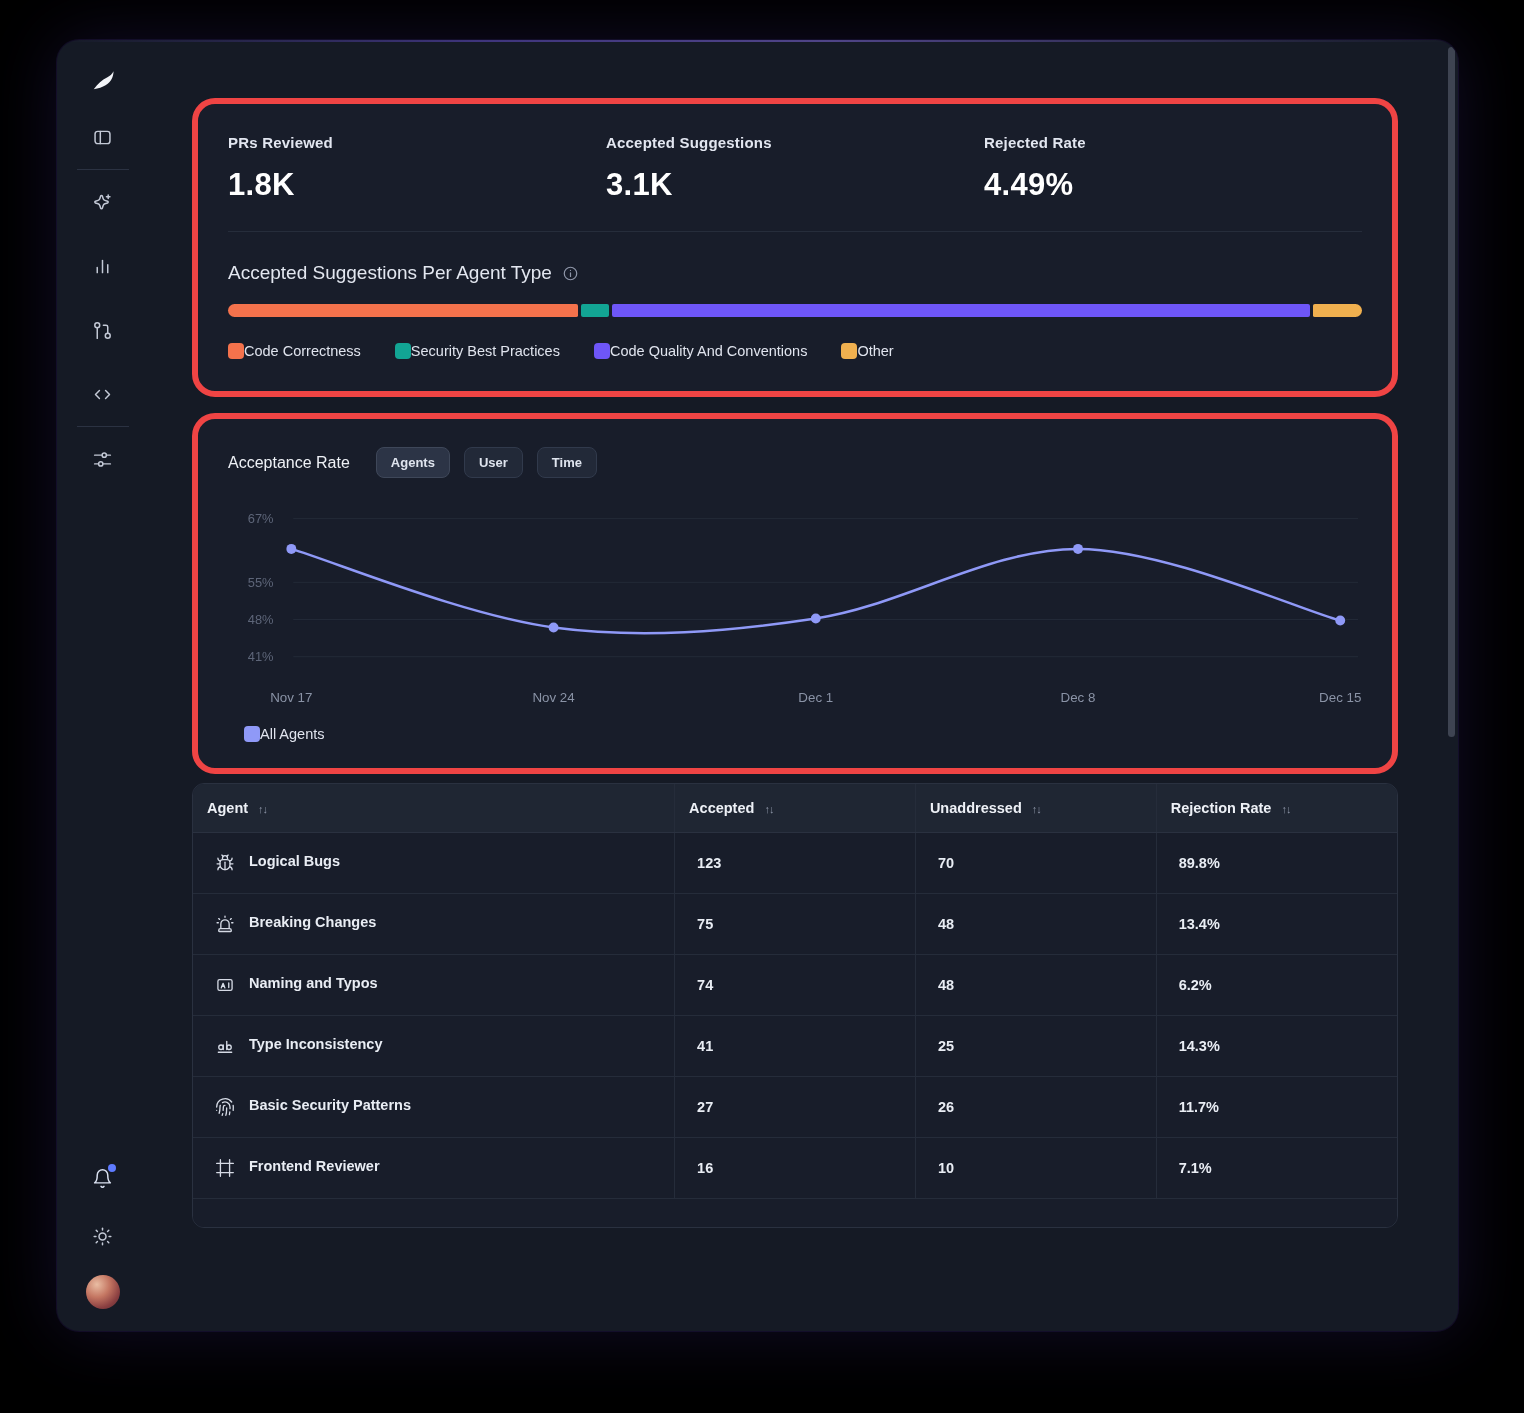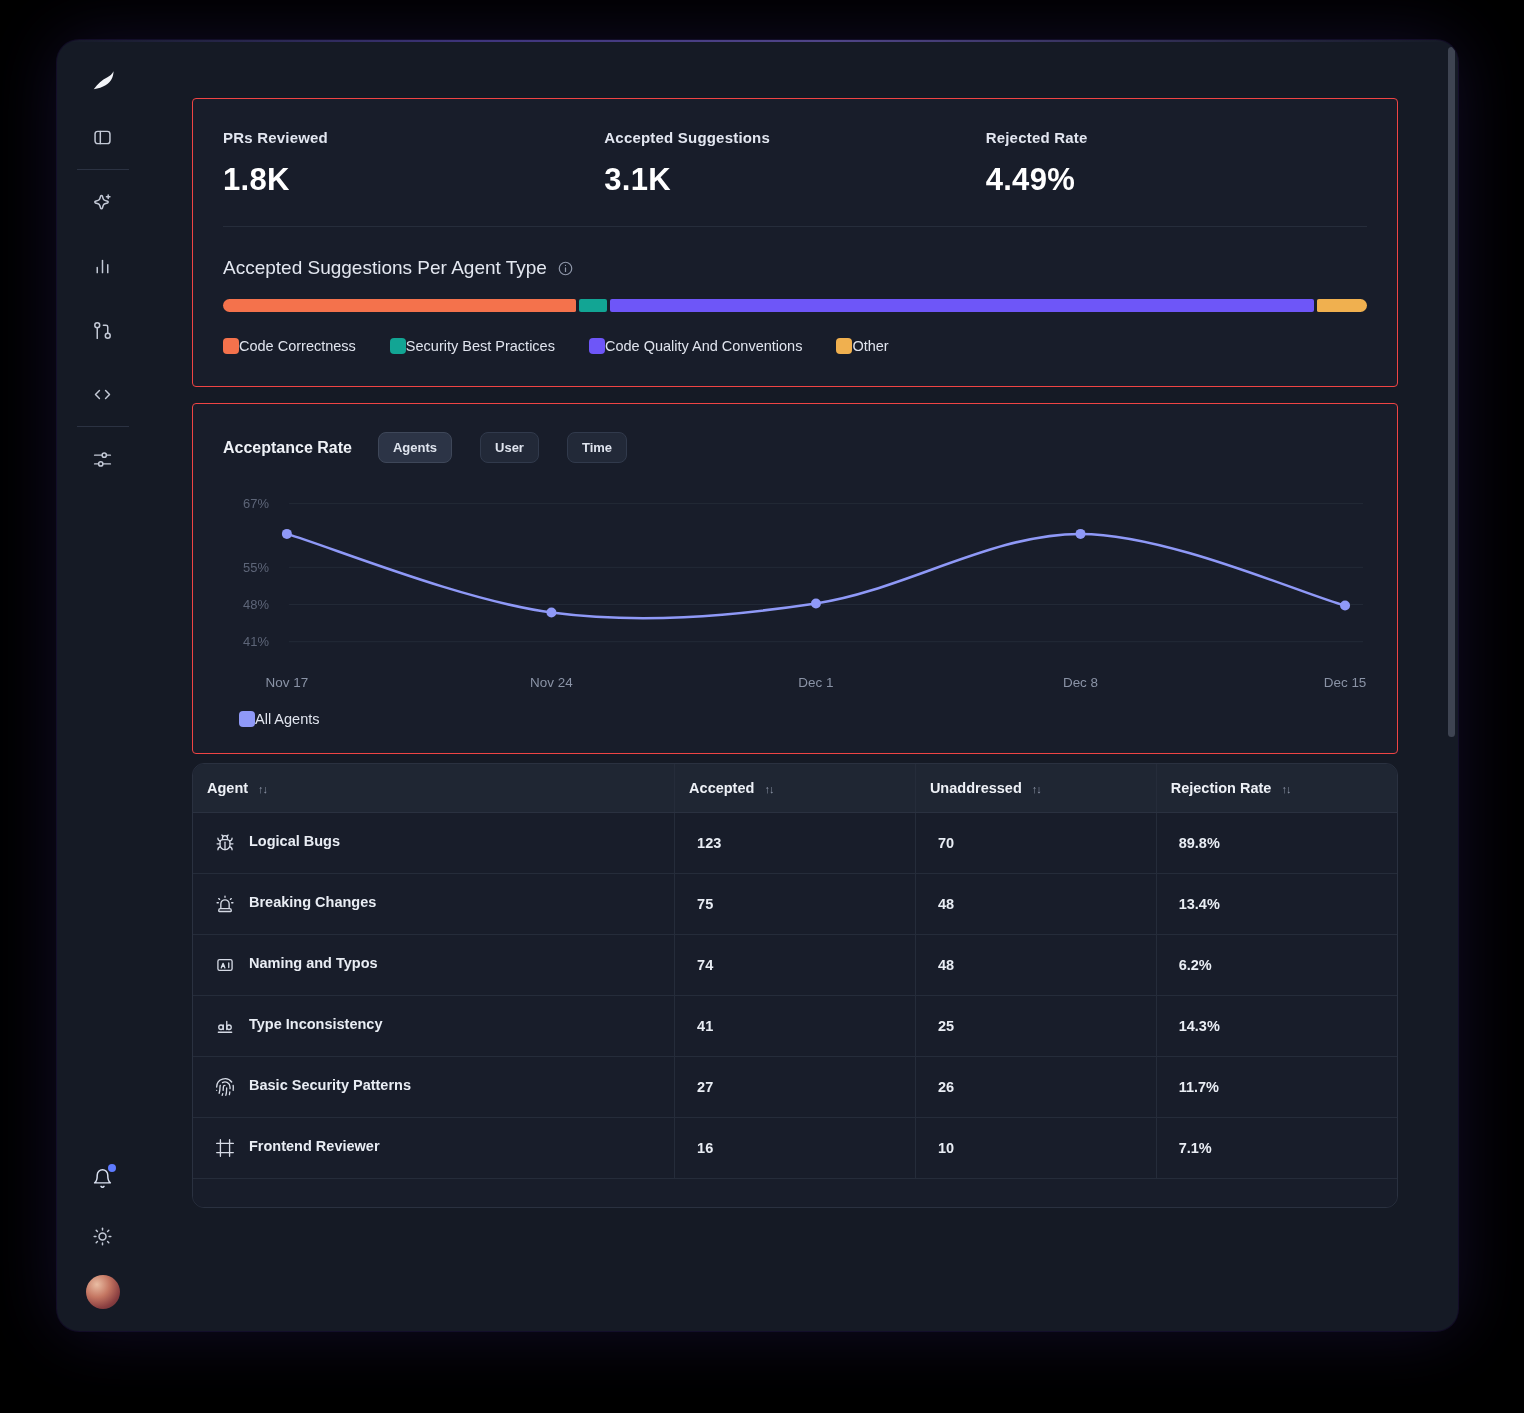--- a/index.html
+++ b/index.html
@@ -30,21 +30,21 @@
   .side-group { display:flex; flex-direction:column; gap:26px; }
   .side-bottom { margin-top:auto; display:flex; flex-direction:column; align-items:center; gap:20px; }
   .badge-dot { position:absolute; top:5px; right:6px; width:8px; height:8px; border-radius:50%; background:#5e7bff; }
   .avatar {
     width:34px; height:34px; border-radius:50%; cursor:pointer; border:none;
     background:radial-gradient(circle at 32% 28%, #e9bda3 0%, #c47662 38%, #8a3f41 70%, #54282f 100%);
   }
 
   
   .main { flex:1; padding:58px 60px 0 44px; overflow:hidden; }
-  .card { background:#181d2a; border:1px solid #ef4444; border-radius:4px; }
+  .card { background:#181d2a; border:6px solid #ef4444; border-radius:23px; }
 
   
   .stats-card { padding:30px 30px 32px; margin-bottom:16px; }
   .stats-grid { display:grid; grid-template-columns:1fr 1fr 1fr; }
   .stat-label { font-size:15px; font-weight:700; color:#e2e6f0; margin-bottom:16px; letter-spacing:.2px; }
   .stat-value { font-size:31px; font-weight:700; color:#ffffff; letter-spacing:.3px; }
   .stats-hr { border:none; border-top:1px solid #262d3b; margin:28px 0 30px; }
   .breakdown-title-row { display:flex; align-items:center; gap:10px; font-size:19px; color:#e3e7f0; margin-bottom:20px; }
   .info-icon { width:17px; height:17px; color:#8f97a9; cursor:pointer; display:inline-flex; }
   .info-icon svg { width:17px; height:17px; fill:none; stroke:currentColor; stroke-width:1.7; stroke-linecap:round; }
@@ -52,22 +52,22 @@
   .bar-seg { min-width:6px; border-radius:2px; }
   .bar-seg:first-child { border-top-left-radius:7px; border-bottom-left-radius:7px; }
   .bar-seg:last-child { border-top-right-radius:7px; border-bottom-right-radius:7px; }
   .legend { display:flex; gap:34px; align-items:center; flex-wrap:wrap; }
   .legend-item { display:flex; align-items:center; font-size:14.5px; color:#e0e4ee;text-align:right; }
   .legend-swatch { width:16px; height:16px; border-radius:4px; display:inline-block; flex:0 0 16px; }
 
   
   .chart-card { padding:28px 30px 26px; margin-bottom:9px; }
   .chart-header { display:flex; align-items:center; gap:26px; }
-  .chart-title { font-size:16px; font-weight:700; color:#eef1f6; }
-  .chips { display:flex; gap:28px; }
+  .chart-title { font-size:16px; font-weight:400; color:#eef1f6; }
+  .chips { display:flex; gap:14px; }
   .chip {
     padding:7px 14px; border-radius:8px; background:#222938; border:1px solid #313a4c;
     color:#dfe4ee; font-size:13px; font-weight:600; cursor:pointer; font-family:inherit;
   }
   .chip-selected { background:#2c3446; border-color:#3e4759; }
   #line-chart { display:block; width:100%; height:216px; margin-top:16px; }
   .line-legend { margin-top:16px;padding-left:16px; }
 
   
   .table-card { border:1px solid #2a3140; border-radius:12px; overflow:hidden; background:#181d2a; }

